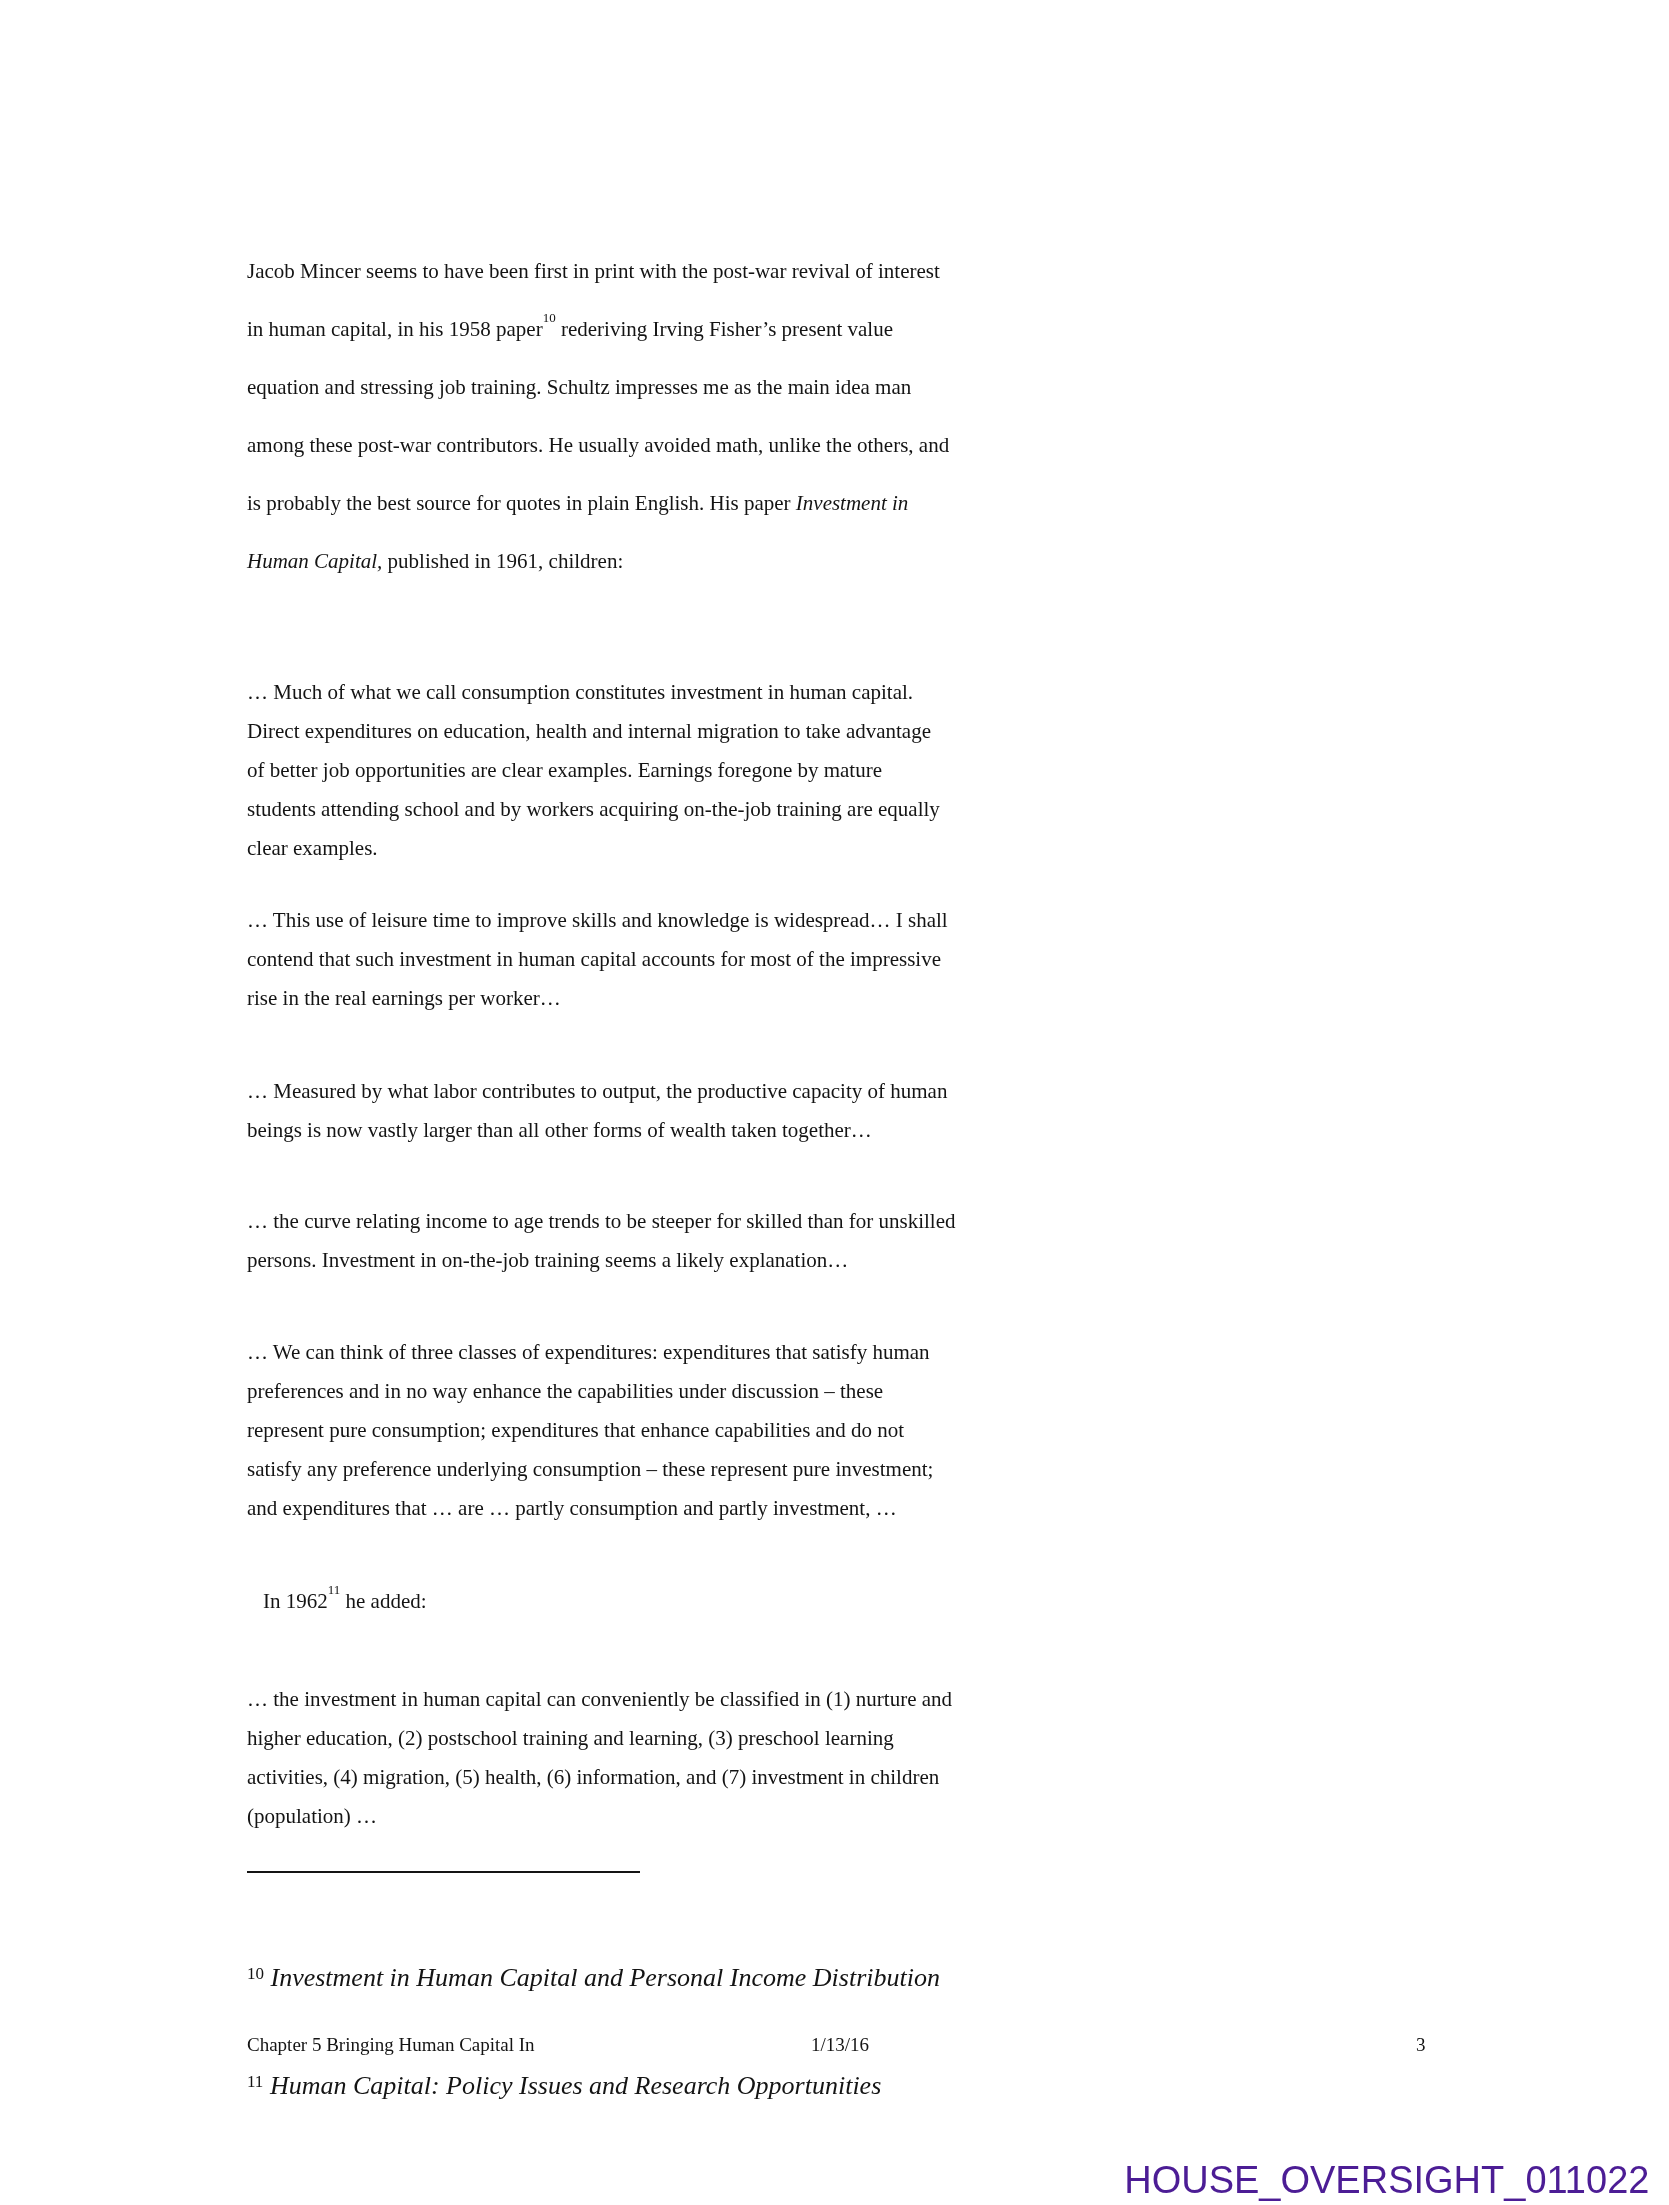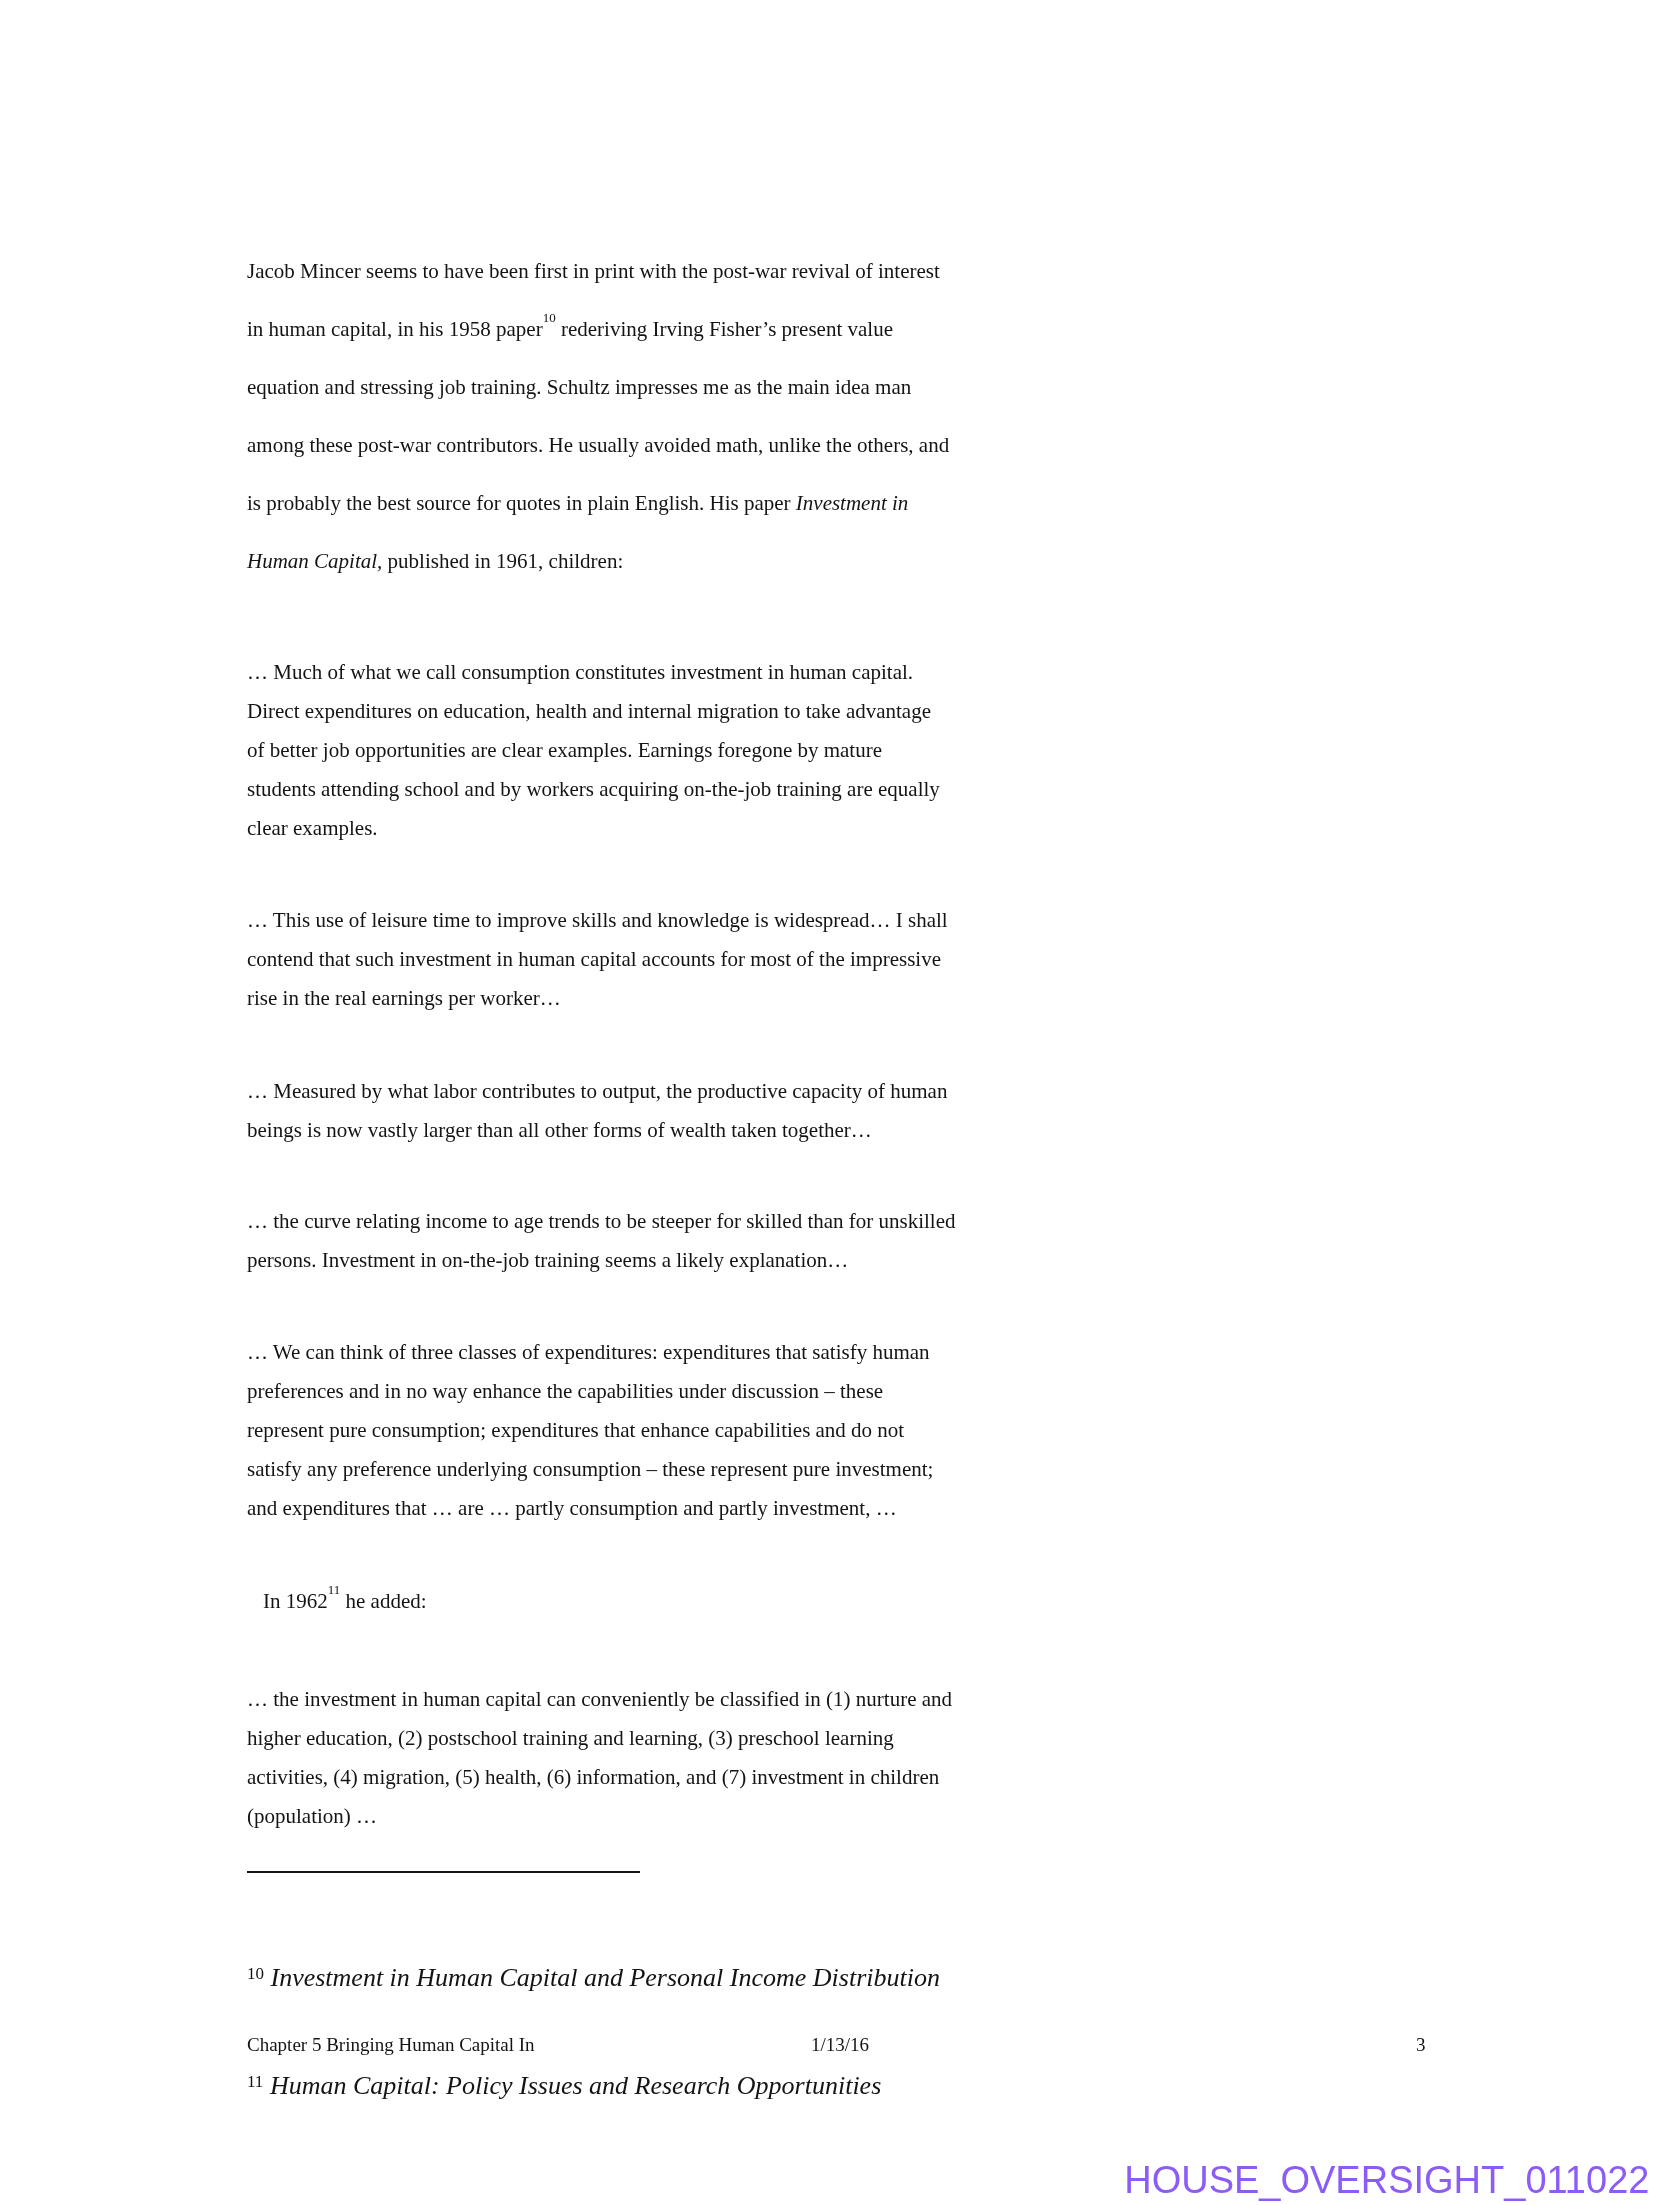--- a/index.html
+++ b/index.html
@@ -23,21 +23,21 @@
   }
   .body-par {
     left: 247px;
     top: 242px;
     line-height: 58px;          
   }
   .quote {
     left: 247px;
     line-height: 39px;          
   }
-  .q1 { top: 653px;  }
+  .q1 { top: 673px;  }
   .q2 { top: 901px; }
   .q3 { top: 1072px; }
   .q4 { top: 1202px; }
   .q5 { top: 1333px; }
   .p1962 { top: 1582px; left: 263px; line-height: 39px; }
   .q6 { top: 1680px; }
   sup.fn-ref {
     position: relative;
     top: -0.45em;
     font-size: 0.62em;
@@ -78,21 +78,21 @@
   }
   .footer-chapter { left: 247px; }
   .footer-date    { left: 811px; }
   .footer-page    { left: 1416px; }
   .bates {
     position: absolute;
     top: 2159px;
     right: 19.6px;
     font-family: "Liberation Sans", "DejaVu Sans", sans-serif;
     font-size: 38px;
-    color: #8b5cf6;
+    color: #4c1d95;
     white-space: pre;
     text-align: right;
   }
 </style>
 </head>
 <body>
 
 <div class="page">
 
   <div class="textblock body-par"><span>Jacob Mincer seems to have been first in print with the post-war revival of interest

